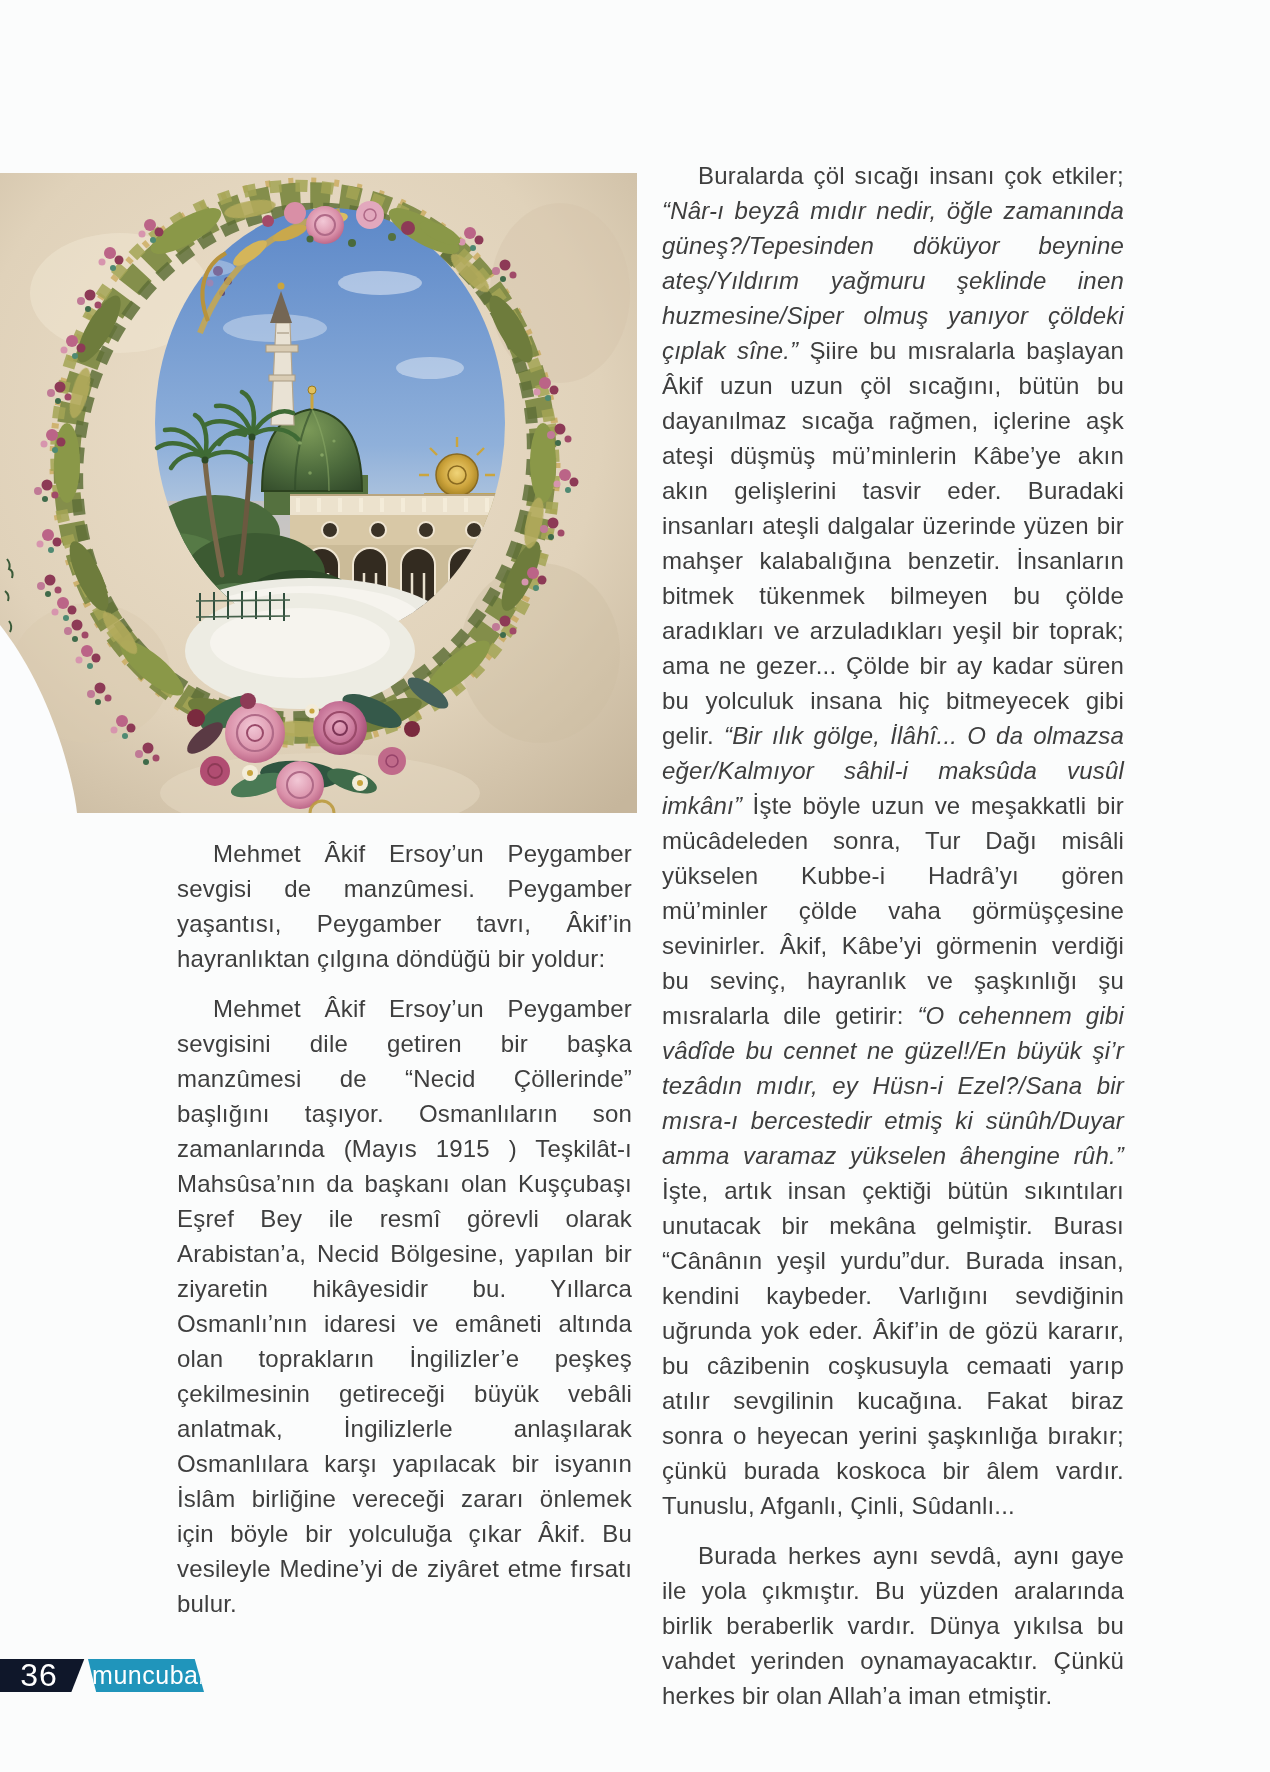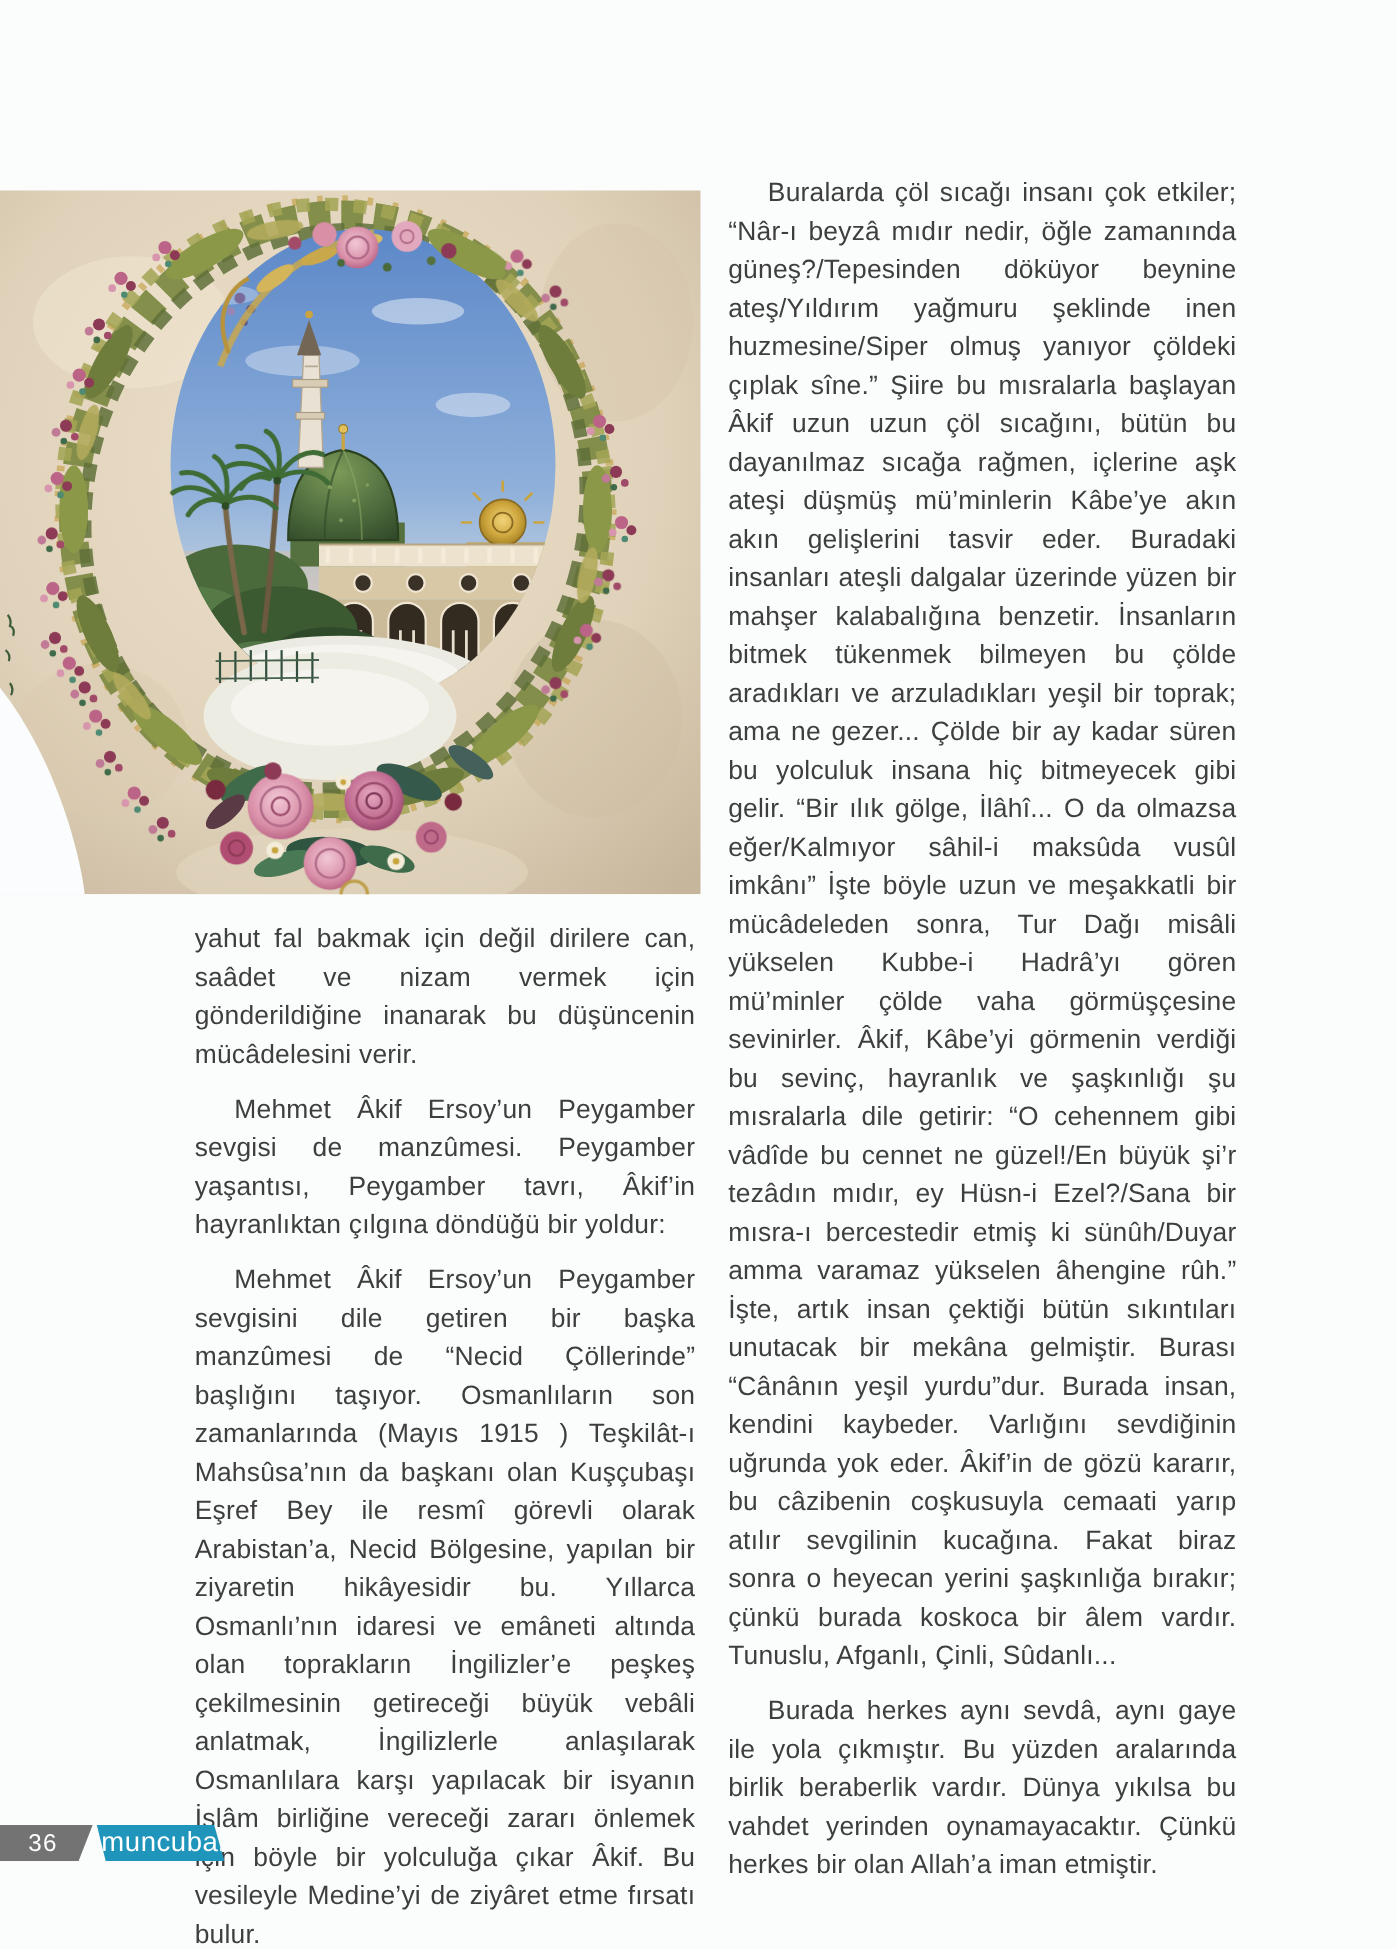--- a/index.html
+++ b/index.html
@@ -7,30 +7,30 @@
     position:relative;width:1270px;height:1772px;margin:0 auto;
     background:#fbfcfc;overflow:hidden;
     font-family:"Liberation Sans",sans-serif;
   }
   .col{
     position:absolute;text-align:justify;color:#3e3e3e;
     font-size:24px;line-height:35px;letter-spacing:.2px;
   }
   .col p{margin:0 0 15px 0;}
   .col p.indent{text-indent:36px;}
-  .col .it{}
+  .col .it{font-style:italic;}
   #left-col{left:177px;top:836px;width:455px;}
   #right-col{left:662px;top:158px;width:462px;}
   .illus{position:absolute;left:0;top:173px;width:637px;height:640px;}
   .footer-pageno{
     position:absolute;left:0;top:1659px;width:86px;height:33px;
-    background:#737373;color:#fff;
+    background:#0f172a;color:#fff;
     clip-path:polygon(0 0,98% 0,83% 100%,0 100%);
     display:flex;align-items:center;justify-content:center;
-    font-size:22px;letter-spacing:1px;padding-right:8px;box-sizing:border-box;
+    font-size:32px;letter-spacing:1px;padding-right:8px;box-sizing:border-box;
   }
   .footer-logo{
     position:absolute;left:88px;top:1659px;width:116px;height:33px;
     background:#2095bb;color:#fff;
     clip-path:polygon(0 0,92% 0,100% 100%,7% 100%);
     display:flex;align-items:center;justify-content:center;
     font-size:25px;font-weight:300;letter-spacing:.5px;
   }
 </style>
 </head>
@@ -371,21 +371,20 @@
     <g stroke="#3a5a38" stroke-width="2" fill="none">
       <path d="M7,386 q4,5 2,10 q5,2 3,9"></path>
         <path d="M5,418 q5,4 3,10"></path>
         <path d="M9,448 q4,5 1,11"></path>
     </g>
 
     <path d="M0,452 C25,484 46,524 62,574 C70,600 75,622 77,640 L0,640 Z" fill="#fbfcfd"></path>
   </svg>
 
   <div id="left-col" class="col">
-      <p><span>yahut fal bakmak için değil dirilere can, saâdet ve nizam vermek için gönderildiğine inanarak bu düşüncenin mücâdelesini verir.</span></p>
       <p class="indent"><span>Mehmet Âkif Ersoy’un Peygamber sevgisi de manzûmesi. Peygamber yaşantısı, Peygamber tavrı, Âkif’in hayranlıktan çılgına döndüğü bir yoldur:</span></p>
       <p class="indent"><span>Mehmet Âkif Ersoy’un Peygamber sevgisini dile getiren bir başka manzûmesi de “Necid Çöllerinde”  başlığını taşıyor. Osmanlıların son zamanlarında (Mayıs 1915 ) Teşkilât-ı Mahsûsa’nın da başkanı olan Kuşçubaşı Eşref Bey ile resmî görevli olarak Arabistan’a, Necid Bölgesine, yapılan bir ziyaretin hikâyesidir bu. Yıllarca Osmanlı’nın idaresi ve emâneti altında olan toprakların İngilizler’e peşkeş çekilmesinin getireceği büyük vebâli anlatmak, İngilizlerle anlaşılarak Osmanlılara karşı yapılacak bir isyanın İslâm birliğine vereceği zararı önlemek için böyle bir yolculuğa çıkar Âkif. Bu vesileyle Medine’yi de ziyâret etme fırsatı bulur.</span></p>
     </div>
   <div id="right-col" class="col">
       <p class="indent"><span>Buralarda çöl sıcağı insanı çok etkiler; </span><span class="it">“Nâr-ı beyzâ mıdır nedir, öğle zamanında güneş?/Tepesinden döküyor beynine ateş/Yıldırım yağmuru şeklinde inen huzmesine/Siper olmuş yanıyor çöldeki çıplak sîne.”</span><span> Şiire bu mısralarla başlayan Âkif uzun uzun çöl sıcağını, bütün bu dayanılmaz sıcağa rağmen, içlerine aşk ateşi düşmüş mü’minlerin Kâbe’ye akın akın gelişlerini tasvir eder. Buradaki insanları ateşli dalgalar üzerinde yüzen bir mahşer kalabalığına benzetir. İnsanların bitmek tükenmek bilmeyen bu çölde aradıkları ve arzuladıkları yeşil bir toprak; ama ne gezer... Çölde bir ay kadar süren bu yolculuk insana hiç bitmeyecek gibi gelir. </span><span class="it">“Bir ılık gölge, İlâhî... O da olmazsa eğer/Kalmıyor sâhil-i maksûda vusûl imkânı”</span><span> İşte böyle uzun ve meşakkatli bir mücâdeleden sonra, Tur Dağı misâli yükselen Kubbe-i Hadrâ’yı gören mü’minler çölde vaha görmüşçesine sevinirler. Âkif, Kâbe’yi görmenin verdiği bu sevinç, hayranlık ve şaşkınlığı şu mısralarla dile getirir: </span><span class="it">“O cehennem gibi vâdîde bu cennet ne güzel!/En büyük şi’r tezâdın mıdır, ey Hüsn-i Ezel?/Sana bir mısra-ı bercestedir etmiş ki sünûh/Duyar amma varamaz yükselen âhengine rûh.”</span><span> İşte, artık insan çektiği bütün sıkıntıları unutacak bir mekâna gelmiştir. Burası “Cânânın yeşil yurdu”dur. Burada insan, kendini kaybeder. Varlığını sevdiğinin uğrunda yok eder. Âkif’in de gözü kararır, bu câzibenin coşkusuyla cemaati yarıp atılır sevgilinin kucağına. Fakat biraz sonra o heyecan yerini şaşkınlığa bırakır; çünkü burada koskoca bir âlem vardır. Tunuslu, Afganlı, Çinli, Sûdanlı...</span></p>
       <p class="indent"><span>Burada herkes aynı sevdâ, aynı gaye ile yola çıkmıştır. Bu yüzden aralarında birlik beraberlik vardır. Dünya yıkılsa bu vahdet yerinden oynamayacaktır. Çünkü herkes bir olan Allah’a iman etmiştir.</span></p>
     </div>
 
   <div>
     <div class="footer-pageno">36</div>

